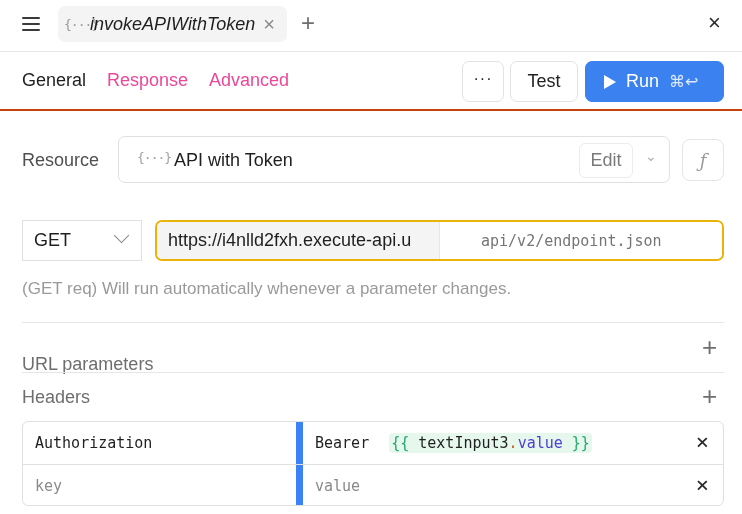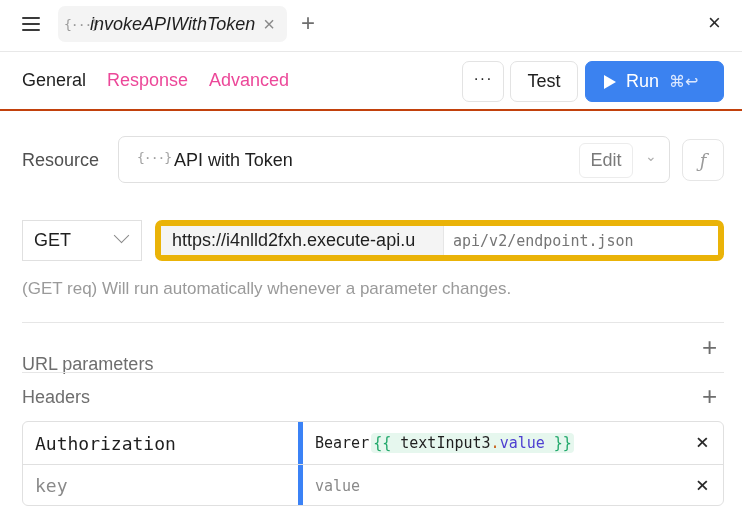--- a/index.html
+++ b/index.html
@@ -33,38 +33,38 @@
     .resource-box { position: absolute; left: 118px; top: 136px; width: 552px; height: 47px; border: 1px solid #e0e0e0; border-radius: 7px; display: flex; align-items: center; cursor: pointer; }
     .res-icon { position: absolute; left: 18px; top: 13px; color: #a0a0a0; font-family: "DejaVu Sans Mono", monospace; font-size: 13px; letter-spacing: -1px; }
     .res-name { position: absolute; left: 55px; top: 13px; font-size: 18px; color: #1f1f1f; }
     .res-edit { position: absolute; left: 460px; top: 6px; width: 54px; height: 35px; border: 1px solid #ececec; border-radius: 6px; display: flex; align-items: center; justify-content: center; font-size: 18px; color: #7a7a7a; cursor: pointer; }
     .res-chevron { position: absolute; left: 526px; top: 11px; color: #b0b0b0; font-size: 14px; cursor: pointer; }
     .fx-btn { position: absolute; left: 682px; top: 139px; width: 42px; height: 42px; border: 1px solid #e6e6e6; border-radius: 8px; display: flex; align-items: center; justify-content: center; color: #9a9a9a; font-style: italic; font-family: "DejaVu Serif", serif; font-size: 18px; cursor: pointer; }
 
     
     .method { position: absolute; left: 22px; top: 220px; width: 120px; height: 41px; border: 1px solid #e0e0e0; border-radius: 0; display: flex; align-items: center; padding-left: 11px; font-size: 18px; color: #1f1f1f; cursor: pointer; }
     .method-chevron { position: absolute; right: 14px; top: 11px; width: 11px; height: 11px; border-right: 1.5px solid #8a8a8a; border-bottom: 1.5px solid #8a8a8a; transform: rotate(45deg); top: 9px; }
-    .url-wrap { position: absolute; left: 155px; top: 220px; width: 569px; height: 41px; border: 6px solid #eab308; border-radius: 7px; overflow: hidden; display: flex; }
+    .url-wrap { position: absolute; left: 155px; top: 220px; width: 569px; height: 41px; border: 2px solid #eab308; border-radius: 7px; overflow: hidden; display: flex; gap: 32px; }
     .url-base { width: 283px; height: 100%; background: #f4f4f4; border-right: 1px solid #e6e6e6; font-size: 18px; color: #1f1f1f; padding-left: 11px; display: flex; align-items: center; white-space: nowrap; overflow: hidden; }
     .url-path { flex: 1; height: 100%; font-family: "DejaVu Sans Mono", monospace; font-size: 15px; color: #8a8a8a; padding-left: 9px; display: flex; align-items: center; border: none; outline: none; background: #fff; }
     .hint { position: absolute; left: 22px; top: 279px; font-size: 17px; color: #9a9a9a; }
 
     
     .divider { position: absolute; left: 22px; width: 702px; height: 1px; background: #e6e6e6; }
     .section-title { position: absolute; left: 22px; font-size: 18px; color: #6e6e6e; }
     .plus { position: absolute; left: 702px; font-size: 26px; color: #6e6e6e; font-weight: 300; line-height: 1; cursor: pointer; }
 
     
     .htable { position: absolute; left: 22px; top: 421px; width: 702px; height: 85px; border: 1px solid #e0e0e0; border-radius: 6px; overflow: hidden; }
     .hrow { position: absolute; left: 0; width: 100%; height: 42px; display: flex; }
     .hrow + .hrow { border-top: 1px solid #e0e0e0; }
-    .hkey { width: 280px; border-right: 5px solid #3b82f6; padding-left: 12px; display: flex; align-items: center; font-family: "DejaVu Sans Mono", monospace; font-size: 18px; color: #1f1f1f; }
+    .hkey { width: 280px; border-right: 7px solid #3b82f6; padding-left: 12px; display: flex; align-items: center; font-family: "DejaVu Sans Mono", monospace; font-size: 15px; color: #1f1f1f; }
     .hval { flex: 1; padding-left: 12px; display: flex; align-items: center; font-family: "DejaVu Sans Mono", monospace; font-size: 15px; color: #1f1f1f; position: relative; }
     .placeholder { color: #8a8a8a; }
-    .tmpl { background: #e6f7ee; border-radius: 4px; padding: 1px 2px; margin-left: 2px; }
+    .tmpl { background: #e6f7ee; border-radius: 4px; padding: 1px 2px; margin-left: 20px; }
     .tmpl .brace { color: #22a86b; }
     .tmpl .ident { color: #1f1f1f; }
     .tmpl .dot { color: #c8621b; }
     .tmpl .prop { color: #4d3fd1; }
     .row-x { position: absolute; right: 14px; top: 9px; font-size: 22px; color: #2a2a2a; line-height: 1; cursor: pointer; }
   </style>
 </head>
 <body>
 
 <div class="topbar">

